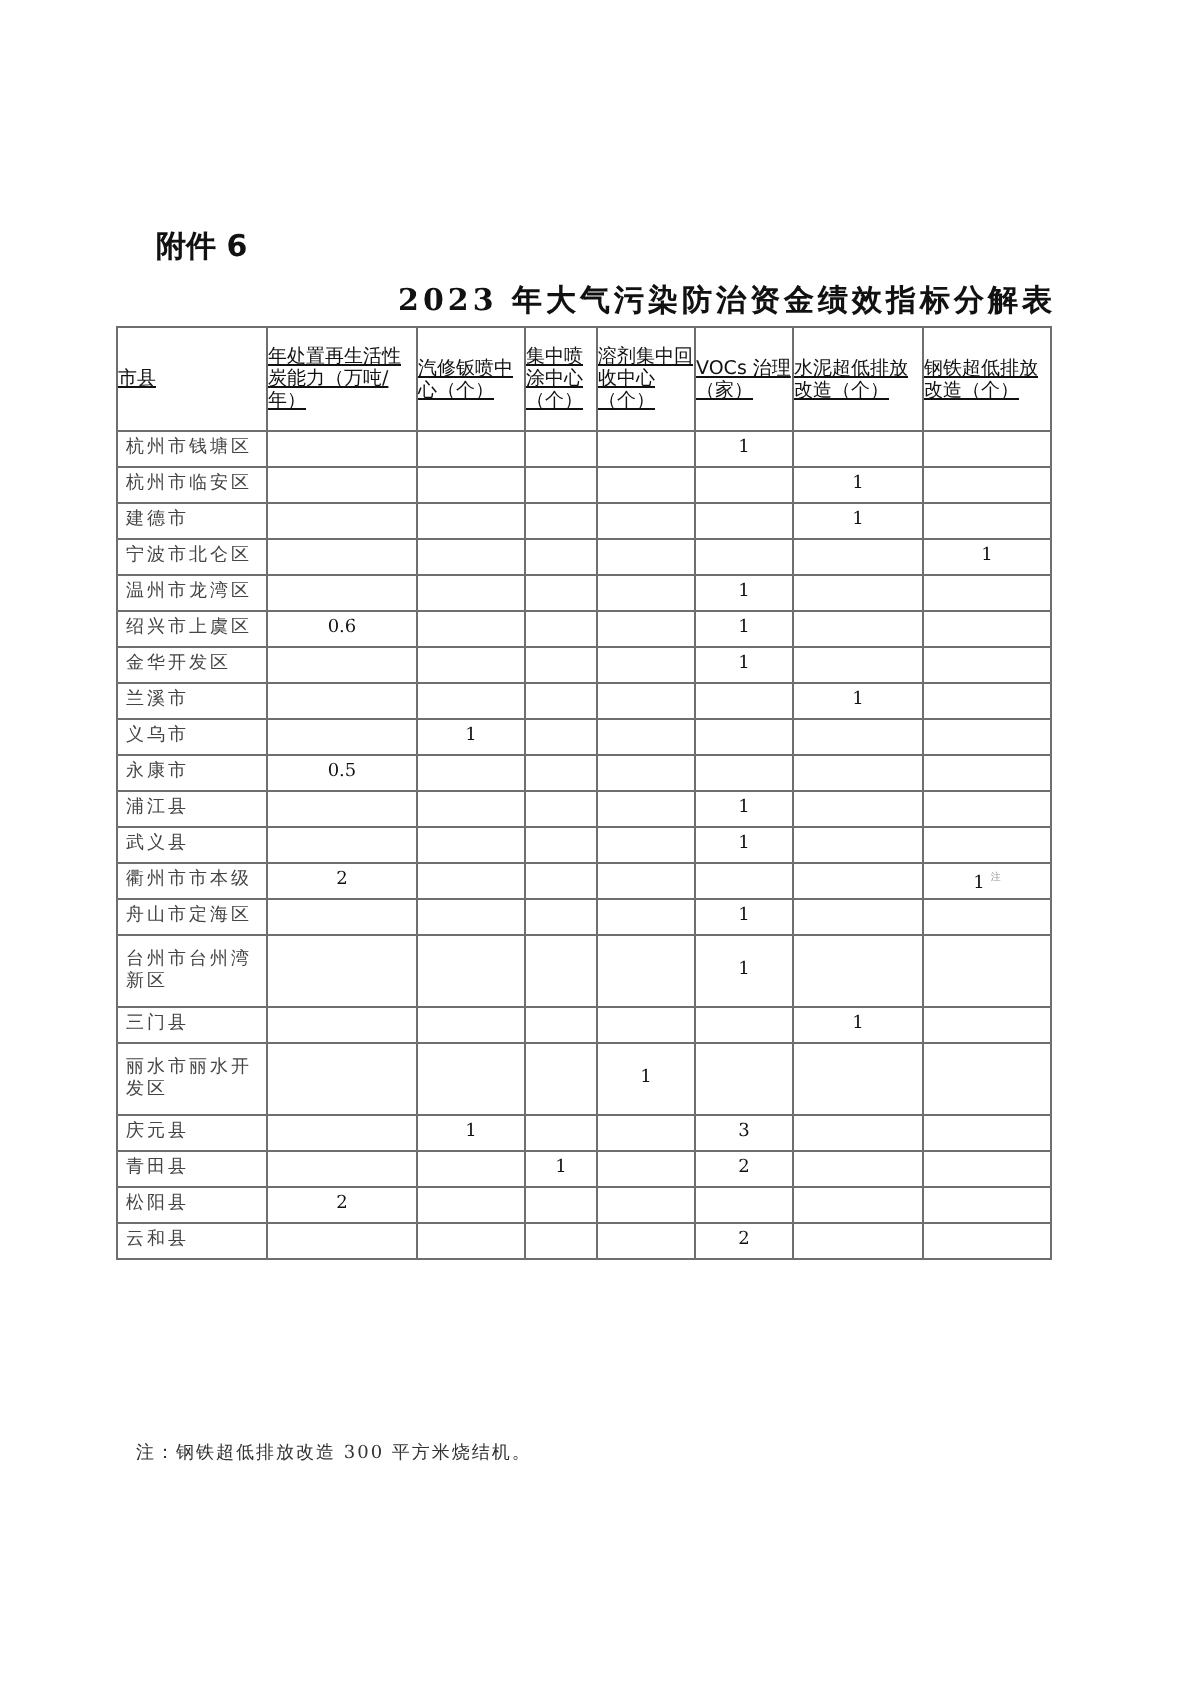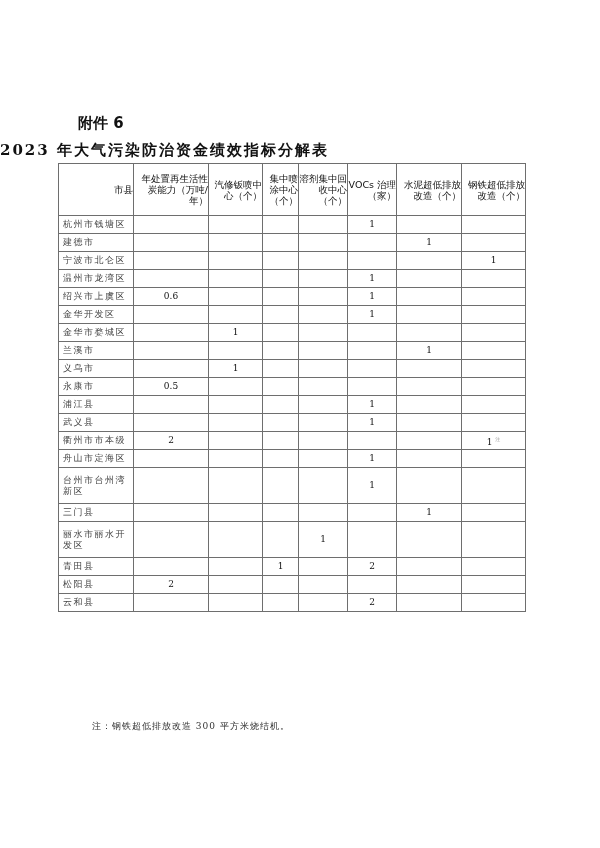--- a/index.html
+++ b/index.html
@@ -2,45 +2,45 @@
 <html><head>
   <meta charset="utf-8">
   <style>
     html, body { margin: 0; padding: 0; background: #ffffff; }
     body { width: 600px; height: 848px; position: relative; overflow: hidden; color: #222; }
     .attach {
       position: absolute; left: 78px; top: 114px;
       font-family: "DejaVu Sans", sans-serif; font-size: 15px; font-weight: bold; color: #111;
     }
     .title {
-      position: absolute; left: 0; width: 528px; top: 141px; text-align: left;
+      position: absolute; left: 0; width: 528px; top: 141px; text-align: right;
       font-family: "DejaVu Serif", serif; font-size: 15px; font-weight: bold; letter-spacing: 2px; color: #111;
     }
     table.grid {
       position: absolute; left: 58px; top: 163px; width: 467px;
       border-collapse: collapse; table-layout: fixed;
     }
     table.grid th, table.grid td {
       border: 1px solid #6e6e6e; padding: 0; vertical-align: middle;
     }
     table.grid th {
       font-family: "DejaVu Sans", sans-serif; font-size: 9.5px; font-weight: normal;
-      line-height: 11px; text-align: right; color: #111; height: 51px;
+      line-height: 11px; text-align: left; color: #111; height: 51px; text-decoration: underline;
     }
     table.grid td {
       font-family: "DejaVu Serif", serif; font-size: 9px; text-align: center; color: #111; height: 17px; line-height: 11px;
     }
     table.grid td.name {
       text-align: left; padding-left: 4px; letter-spacing: 1.5px; color: #444;
       font-family: "DejaVu Serif", serif; font-size: 9px; margin-left: 24px;
     }
     table.grid tr.tall td { height: 35px; }
     sup.note { font-size: 5px; color: #999; margin-left: 3px; vertical-align: 4px; }
     .footnote {
-      position: absolute; left: 92px; top: 720px;
+      position: absolute; left: 68px; top: 720px;
       font-family: "DejaVu Serif", serif; font-size: 9px; color: #333; letter-spacing: 1px;
     }
   </style>
 </head>
 <body>
 
 <div class="attach">附件 6</div>
 <div class="title">2023 年大气污染防治资金绩效指标分解表</div>
 
 <table class="grid">
@@ -71,20 +71,30 @@
         <td class="name"><span>杭州市钱塘区</span></td>
         <td><span></span></td>
         <td><span></span></td>
         <td><span></span></td>
         <td><span></span></td>
         <td><span>1</span></td>
         <td><span></span></td>
         <td><span></span></td>
       </tr>
       <tr>
+        <td class="name"><span>杭州市临安区</span></td>
+        <td><span></span></td>
+        <td><span></span></td>
+        <td><span></span></td>
+        <td><span></span></td>
+        <td><span></span></td>
+        <td><span>1</span></td>
+        <td><span></span></td>
+      </tr>
+      <tr>
         <td class="name"><span>建德市</span></td>
         <td><span></span></td>
         <td><span></span></td>
         <td><span></span></td>
         <td><span></span></td>
         <td><span></span></td>
         <td><span>1</span></td>
         <td><span></span></td>
       </tr>
       <tr>
@@ -121,30 +131,20 @@
         <td class="name"><span>金华开发区</span></td>
         <td><span></span></td>
         <td><span></span></td>
         <td><span></span></td>
         <td><span></span></td>
         <td><span>1</span></td>
         <td><span></span></td>
         <td><span></span></td>
       </tr>
       <tr>
-        <td class="name"><span>金华市婺城区</span></td>
-        <td><span></span></td>
-        <td><span>1</span></td>
-        <td><span></span></td>
-        <td><span></span></td>
-        <td><span></span></td>
-        <td><span></span></td>
-        <td><span></span></td>
-      </tr>
-      <tr>
         <td class="name"><span>兰溪市</span></td>
         <td><span></span></td>
         <td><span></span></td>
         <td><span></span></td>
         <td><span></span></td>
         <td><span></span></td>
         <td><span>1</span></td>
         <td><span></span></td>
       </tr>
       <tr>
@@ -231,20 +231,30 @@
         <td class="name"><span>丽水市丽水开发区</span></td>
         <td><span></span></td>
         <td><span></span></td>
         <td><span></span></td>
         <td><span>1</span></td>
         <td><span></span></td>
         <td><span></span></td>
         <td><span></span></td>
       </tr>
       <tr>
+        <td class="name"><span>庆元县</span></td>
+        <td><span></span></td>
+        <td><span>1</span></td>
+        <td><span></span></td>
+        <td><span></span></td>
+        <td><span>3</span></td>
+        <td><span></span></td>
+        <td><span></span></td>
+      </tr>
+      <tr>
         <td class="name"><span>青田县</span></td>
         <td><span></span></td>
         <td><span></span></td>
         <td><span>1</span></td>
         <td><span></span></td>
         <td><span>2</span></td>
         <td><span></span></td>
         <td><span></span></td>
       </tr>
       <tr>

